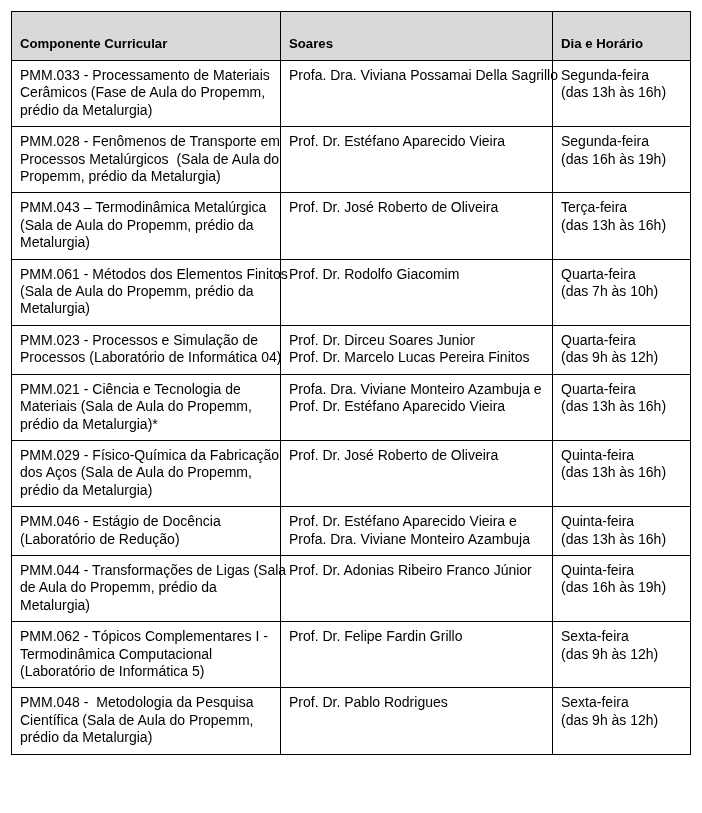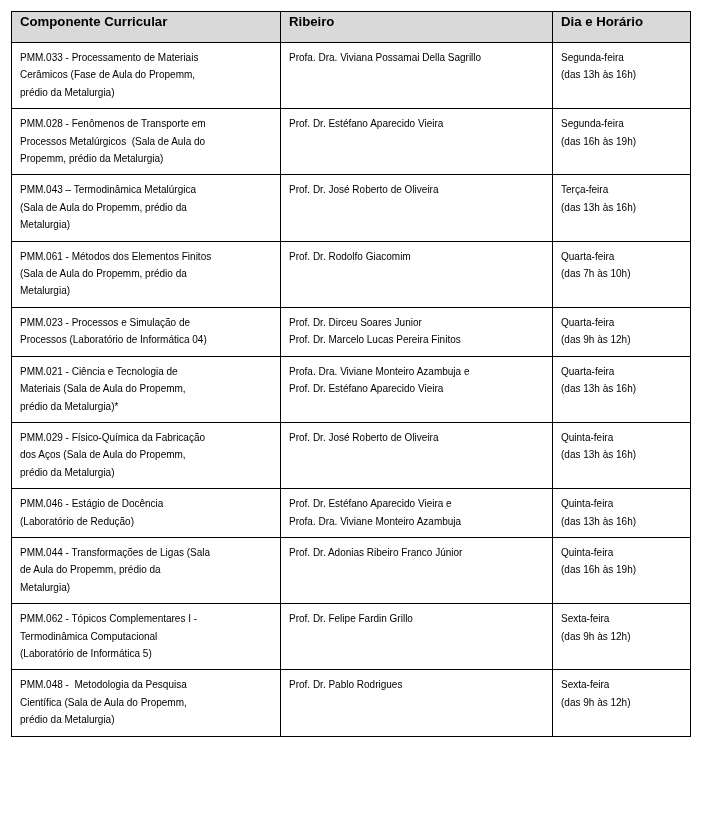--- a/index.html
+++ b/index.html
@@ -37,27 +37,27 @@
     border: 1.2px solid #000000;
     vertical-align: top;
     padding: 6px 7px 7px 8px;
     box-sizing: border-box;
   }
   table.schedule thead th {
     background: #d9d9d9;
     font-weight: bold;
     font-size: 13.2px;
     line-height: 16px;
-    padding-top: 2px;
+    padding-top: 24px;
     padding-bottom: 8px;
     text-align: left;
     height: 31px;
   }
   table.schedule tbody td {
-    font-size: 10px;
+    font-size: 14px;
     line-height: 17.4px;
     font-weight: normal;
   }
   .cell-line {
     display: block;
     white-space: pre;
   }
   tbody tr { height: auto; }
 </style>
 </head>
@@ -66,21 +66,21 @@
 <div class="page">
   <table class="schedule">
     <colgroup>
       <col class="c-componente">
       <col class="c-docente">
       <col class="c-dia">
     </colgroup>
     <thead>
       <tr>
         <th>Componente Curricular</th>
-        <th>Ribeiro</th>
+        <th>Soares</th>
         <th>Dia e Horário</th>
       </tr>
     </thead>
     <tbody>
         <tr>
           <td>
             <span class="cell-line">PMM.033 - Processamento de Materiais</span>
             <span class="cell-line">Cerâmicos (Fase de Aula do Propemm,</span>
             <span class="cell-line">prédio da Metalurgia)</span>
           </td>

